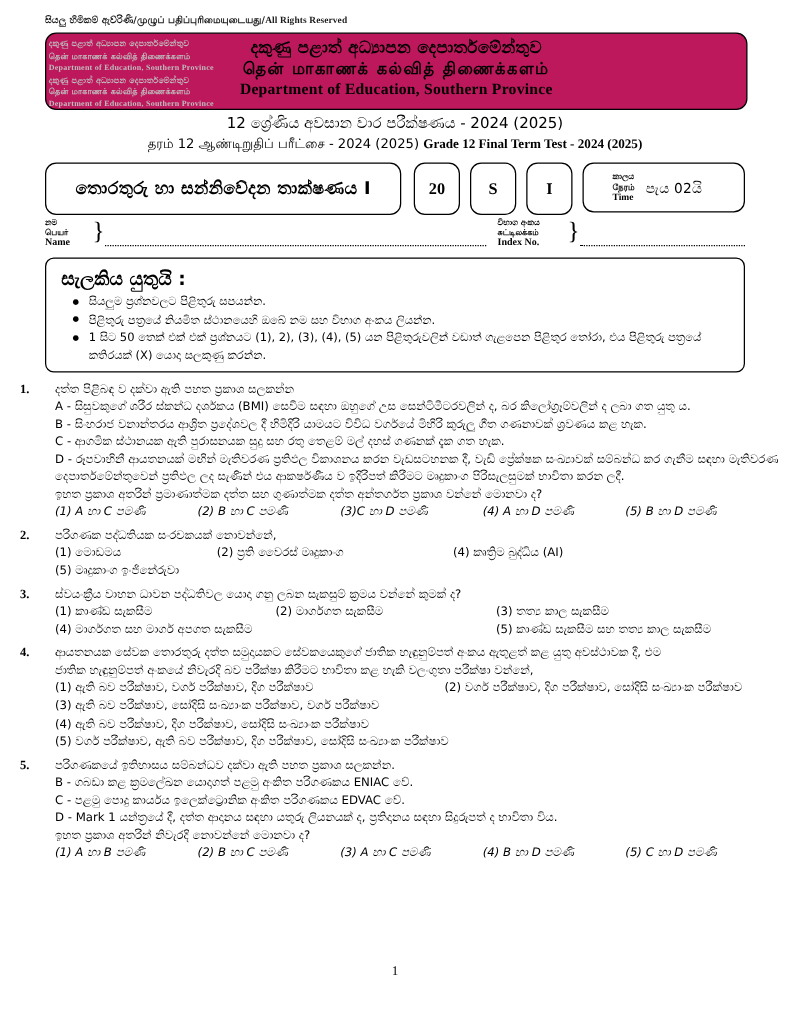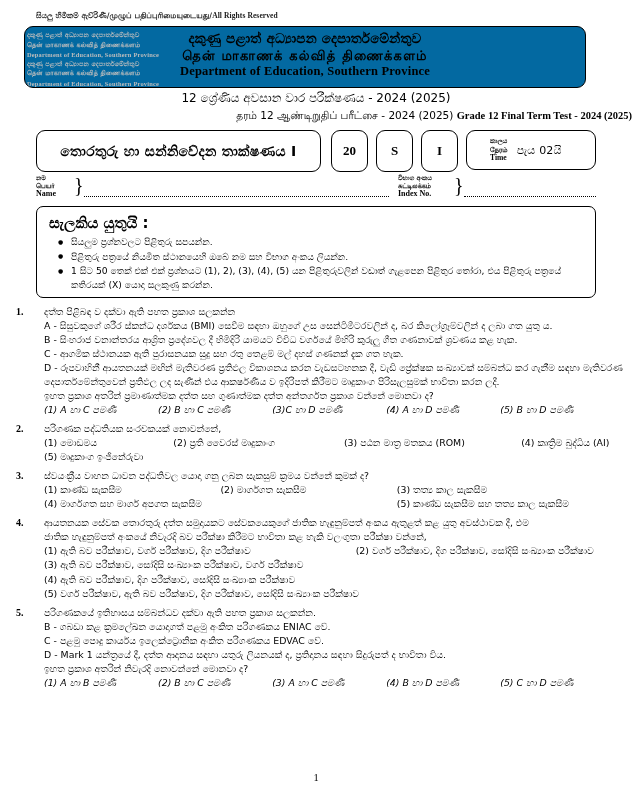--- a/index.html
+++ b/index.html
@@ -34,28 +34,28 @@
     font-weight: bold;
     letter-spacing: 0.1px;
     white-space: nowrap;
     color: #1a1a1a;
   }
   .rights-line .en { font-family: "Liberation Serif", serif; font-weight: bold; }
 
   
   .dept-banner {
     position: absolute;
-    left: 24px;
+    left: 36px;
     top: 26px;
     width: 560px;
     height: 60px;
     border: 1.4px solid #000;
     border-radius: 9px;
     overflow: hidden;
-    background: #0369a1;
+    background: #be185d;
   }
   .watermark {
     position: absolute;
     inset: 0;
     color: #bdbdbd;
     font-size: 6.4px;
     line-height: 9.6px;
     font-weight: bold;
     white-space: nowrap;
     overflow: hidden;
@@ -96,21 +96,21 @@
     left: 0; right: 0;
     top: 91px;
     text-align: center;
     font-size: 12px;
     line-height: 15px;
   }
   .exam-line2 {
     position: absolute;
     left: 0; right: 0;
     top: 108px;
-    text-align: right;
+    text-align: center;
     font-size: 10.5px;
     line-height: 14px;
   }
   .exam-line2 .en { font-family: "Liberation Serif", serif; font-weight: bold; }
 
   
   .subject-row {
     position: absolute;
     left: 36px;
     top: 130px;
@@ -409,21 +409,20 @@
     </div>
 
     <div class="q">
       <div class="q-head">
         <span class="q-num">2.</span>
         <span class="q-stem">පරිගණක පද්ධතියක සංරචකයක් නොවන්නේ,</span>
       </div>
       <div class="opts grid-q2">
         <div class="opt w1">(1) මොඩමය</div>
         <div class="opt w2">(2) ප්‍රති වෛරස් මෘදුකාංග</div>
-        <div class="opt w3">(3) පඨන මාත්‍ර මතකය (ROM)</div>
         <div class="opt w4">(4) කෘත්‍රිම බුද්ධිය (AI)</div>
         <div class="opt full">(5) මෘදුකාංග ඉංජිනේරුවා</div>
       </div>
     </div>
 
     <div class="q">
       <div class="q-head">
         <span class="q-num">3.</span>
         <span class="q-stem">ස්වයංක්‍රීය වාහන ධාවන පද්ධතිවල යොදා ගනු ලබන සැකසුම් ක්‍රමය වන්නේ කුමක් ද?</span>
       </div>

